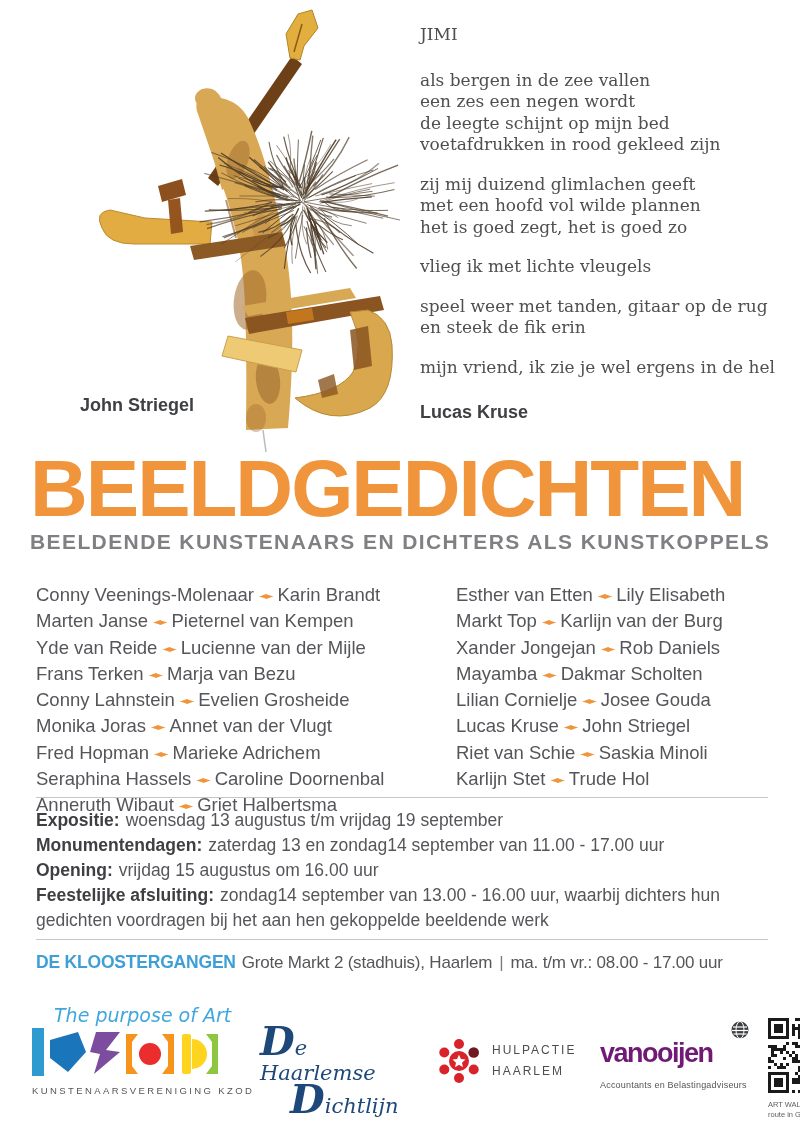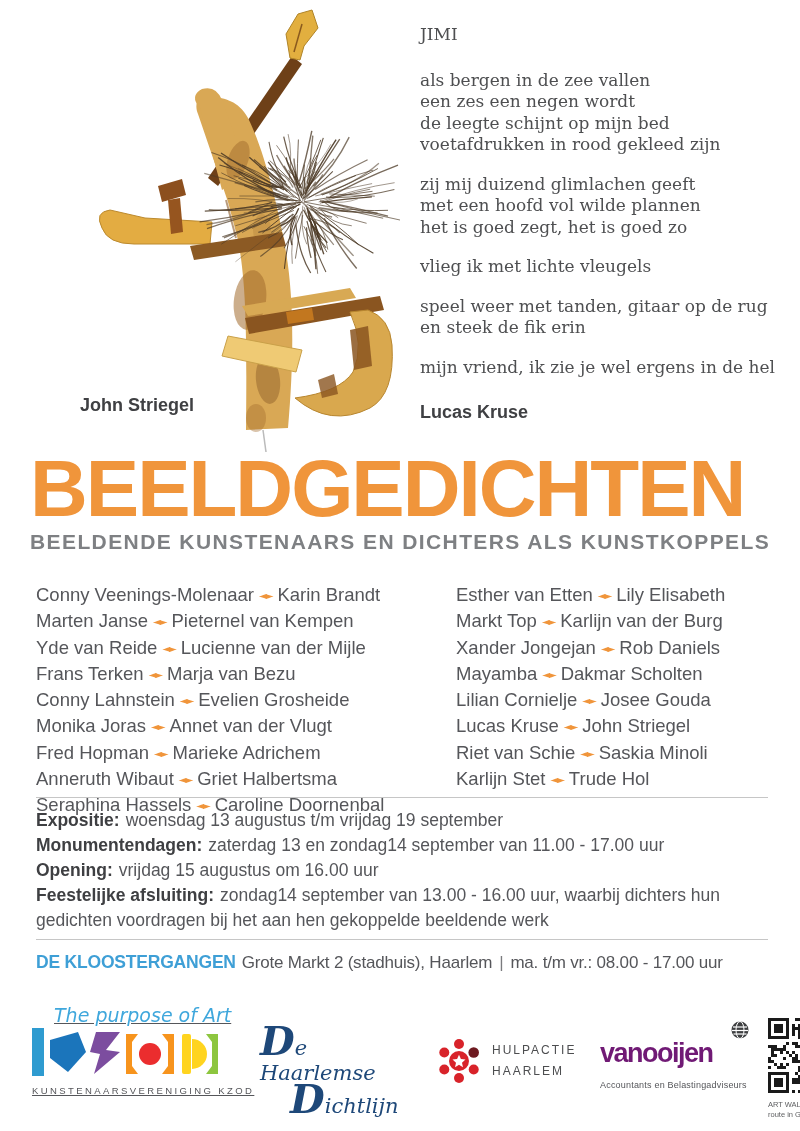--- a/index.html
+++ b/index.html
@@ -46,21 +46,21 @@
   
   .location{position:absolute;left:36px;top:952px;width:740px;font-size:17px;
             color:#55565A;white-space:nowrap;letter-spacing:-0.2px;}
   .venue{font-weight:bold;color:#3E9FD6;margin-right:6px;font-size:17.5px;}
   .pipe{margin:0 7px;color:#7A7B7E;}
 
   
   .logos{position:absolute;left:32px;top:1002px;width:744px;height:126px;
          display:flex;align-items:flex-start;}
   .logo{flex:none;}
-  .kzod{width:208px;text-decoration:underline;}
+  .kzod{width:208px;}
   .tagline{font-size:19px;font-style:italic;color:#3FA7DC;margin:2px 0 2px 22px;
            font-family:"DejaVu Sans",sans-serif;}
   .kzod-cap{font-size:9.5px;letter-spacing:2.4px;color:#55565A;margin-top:3px;white-space:nowrap;}
   .dichtlijn{width:168px;margin-left:20px;margin-top:26px;}
   .dl-line{font-family:"DejaVu Serif",serif;font-style:italic;color:#1E4879;
            font-size:21px;line-height:25px;}
   .dl-line::first-letter{font-size:40px;font-weight:bold;}
   .dl2{margin-left:30px;}
   .hulpactie{width:152px;margin-left:6px;margin-top:34px;display:flex;align-items:center;}
   .ha-text{margin-left:8px;font-size:12px;letter-spacing:2px;color:#4D4E50;line-height:21px;}
@@ -289,22 +289,22 @@
 
   <div class="names">
     <div class="col-left">
       <div class="pair-row"><span>Conny Veenings-Molenaar</span><span class="sep">◄►</span><span>Karin Brandt</span></div>
       <div class="pair-row"><span>Marten Janse</span><span class="sep">◄►</span><span>Pieternel van Kempen</span></div>
       <div class="pair-row"><span>Yde van Reide</span><span class="sep">◄►</span><span>Lucienne van der Mijle</span></div>
       <div class="pair-row"><span>Frans Terken</span><span class="sep">◄►</span><span>Marja van Bezu</span></div>
       <div class="pair-row"><span>Conny Lahnstein</span><span class="sep">◄►</span><span>Evelien Grosheide</span></div>
       <div class="pair-row"><span>Monika Joras</span><span class="sep">◄►</span><span>Annet van der Vlugt</span></div>
       <div class="pair-row"><span>Fred Hopman</span><span class="sep">◄►</span><span>Marieke Adrichem</span></div>
+      <div class="pair-row"><span>Seraphina Hassels</span><span class="sep">◄►</span><span>Caroline Doornenbal</span></div>
       <div class="pair-row"><span>Anneruth Wibaut</span><span class="sep">◄►</span><span>Griet Halbertsma</span></div>
-      <div class="pair-row"><span>Seraphina Hassels</span><span class="sep">◄►</span><span>Caroline Doornenbal</span></div>
     </div>
     <div class="col-right">
       <div class="pair-row"><span>Esther van Etten</span><span class="sep">◄►</span><span>Lily Elisabeth</span></div>
       <div class="pair-row"><span>Markt Top</span><span class="sep">◄►</span><span>Karlijn van der Burg</span></div>
       <div class="pair-row"><span>Xander Jongejan</span><span class="sep">◄►</span><span>Rob Daniels</span></div>
       <div class="pair-row"><span>Mayamba</span><span class="sep">◄►</span><span>Dakmar Scholten</span></div>
       <div class="pair-row"><span>Lilian Cornielje</span><span class="sep">◄►</span><span>Josee Gouda</span></div>
       <div class="pair-row"><span>Lucas Kruse</span><span class="sep">◄►</span><span>John Striegel</span></div>
       <div class="pair-row"><span>Riet van Schie</span><span class="sep">◄►</span><span>Saskia Minoli</span></div>
       <div class="pair-row"><span>Karlijn Stet</span><span class="sep">◄►</span><span>Trude Hol</span></div>

